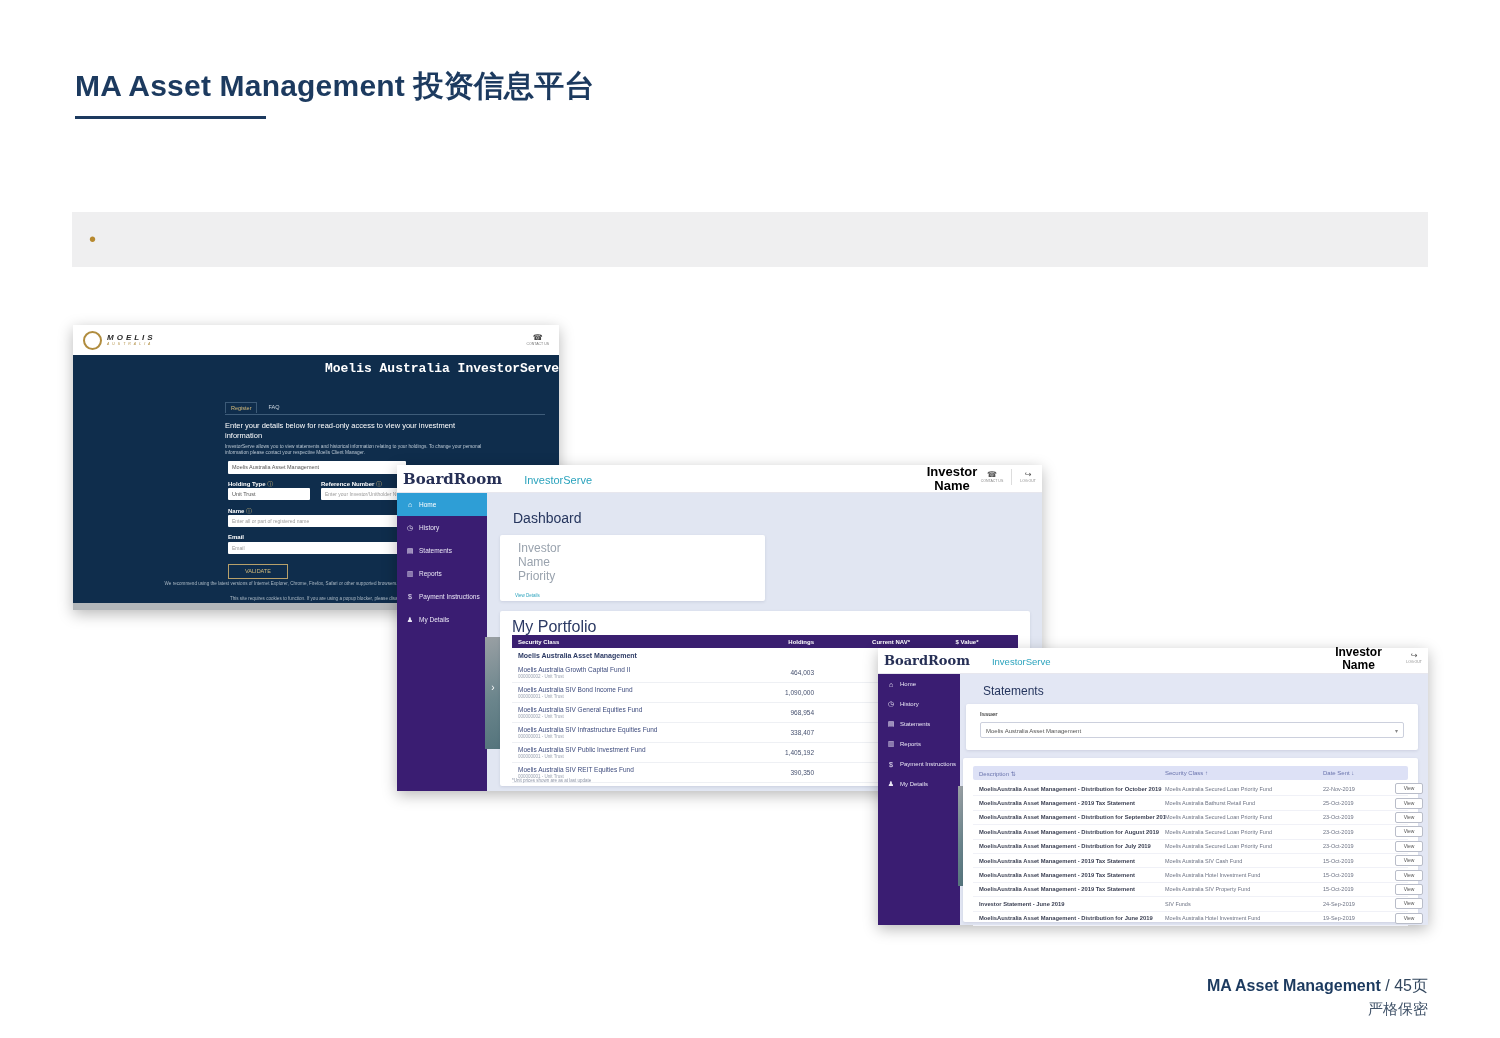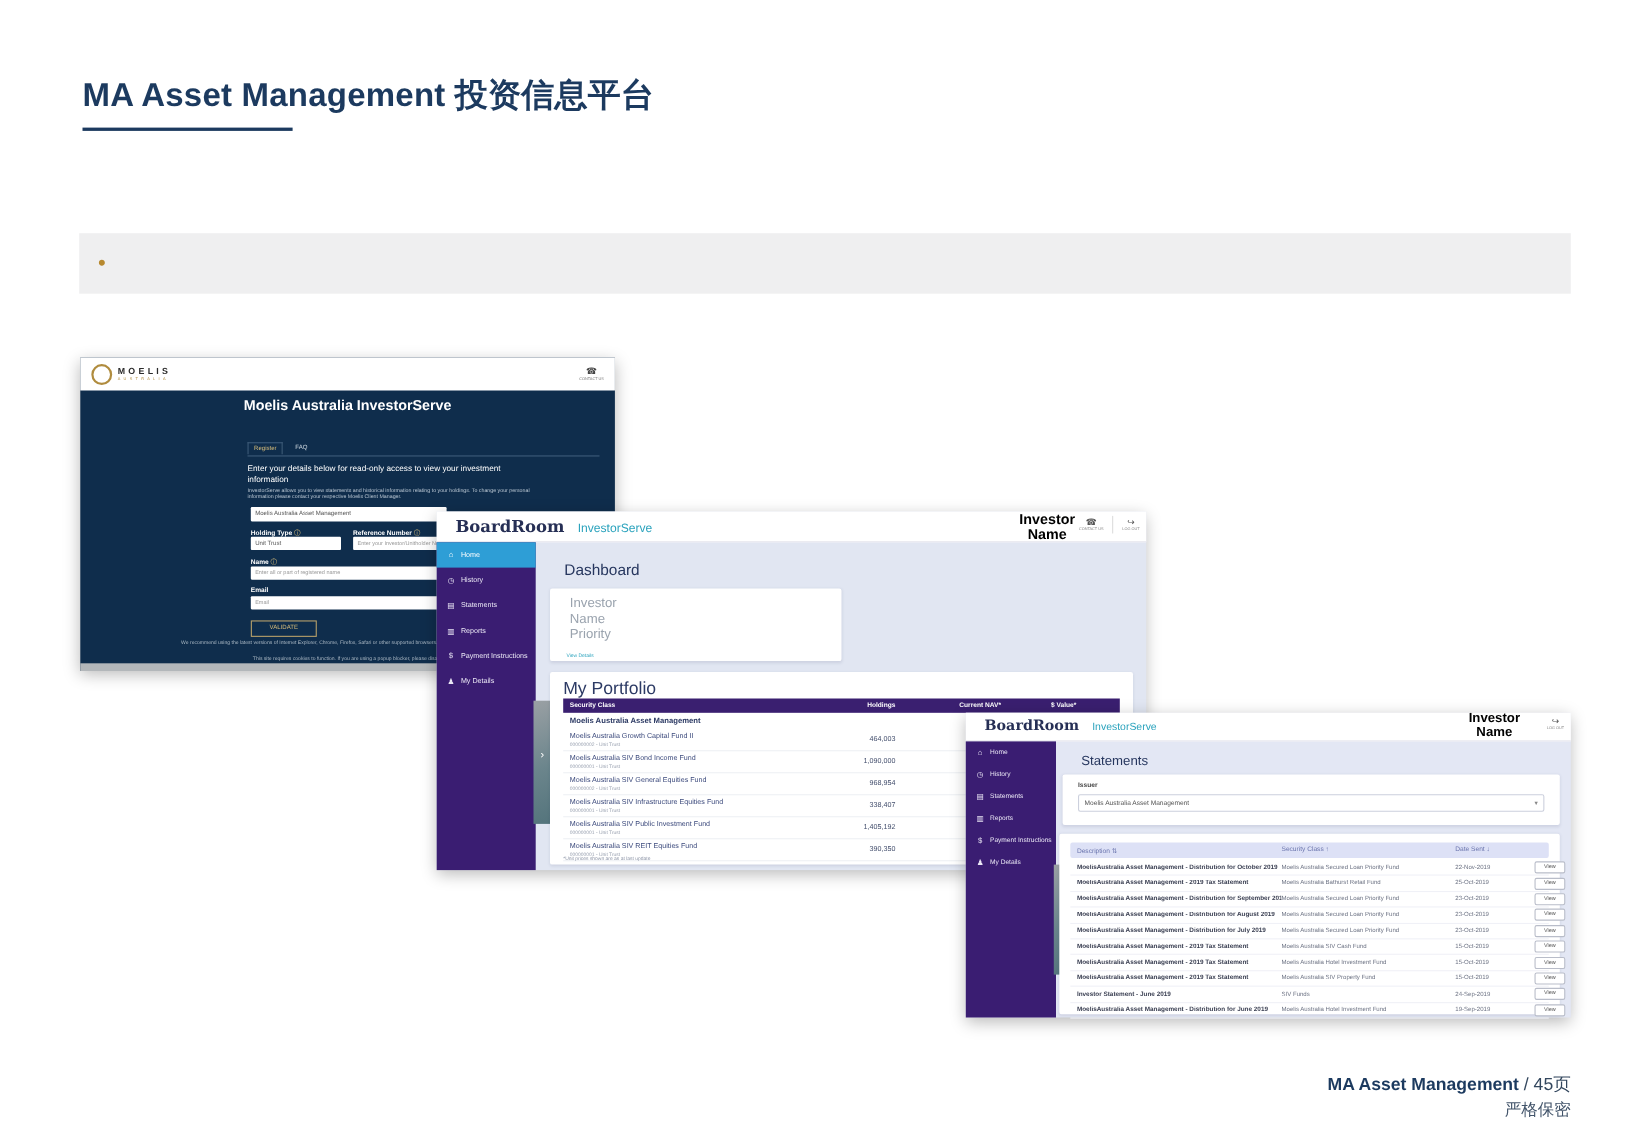--- a/index.html
+++ b/index.html
@@ -15,48 +15,48 @@
   .footer{right:72px;top:976px;text-align:right;}
   .footer .l1{font-size:16px;color:#33475e;}
   .footer .l1 b{color:#1c3a5f;text-align:center;}
   .footer .l2{font-size:15px;color:#42546a;margin-top:3px;}
   
   .win{position:absolute;box-shadow:0 4px 14px rgba(0,0,0,.28);}
   
   #win-login{left:73px;top:325px;width:486px;height:285px;background:#0f2d4c;z-index:1;}
   .lg-header{position:absolute;left:0;top:0;width:100%;height:30px;background:#fff;
              display:flex;align-items:center;justify-content:space-between;box-sizing:border-box;padding:0 10px;}
-  .lg-logo{display:flex;align-items:center;gap:5px;}
+  .lg-logo{display:flex;align-items:center;gap:5px;font-style:italic;}
   .lg-ring{width:15px;height:15px;border:2px double #b08c3e;border-radius:50%;}
   .lg-logo-txt{line-height:1;}
   .lg-logo-txt .m{font-size:8px;font-weight:bold;letter-spacing:3px;color:#2b2b2b;}
   .lg-logo-txt .a{font-size:3.5px;letter-spacing:3px;color:#b08c3e;margin-top:1px;}
   .lg-contact{display:flex;flex-direction:column;align-items:center;line-height:1;}
   .lg-contact .ph{font-size:8px;color:#444;}
   .lg-contact .ct{font-size:3.5px;color:#777;margin-top:1px;}
-  .lg-h1{left:0;top:36px;width:100%;text-align:center;font-size:13px;font-weight:600;color:#fff;}
+  .lg-h1{left:0;top:36px;width:100%;text-align:right;font-size:13px;font-weight:600;color:#fff;font-family:Liberation Mono, monospace;}
   .lg-h2{left:0;top:53px;width:100%;text-align:center;font-size:12px;color:#eee6d4;font-family:"DejaVu Serif",serif;}
   .lg-tabs{left:152px;top:77px;display:flex;gap:6px;}
   .lg-tab1{font-size:5.5px;color:#d8bd7a;padding:2px 5px;border:1px solid #3c5a77;border-bottom:none;}
   .lg-tab2{font-size:5.5px;color:#cfd8e0;padding:2px 5px;}
   .lg-tabline{left:152px;top:89px;width:320px;height:1px;background:#3e5c79;}
   .lg-intro{left:152px;top:96px;width:258px;font-size:7.5px;line-height:10px;color:#fff;}
   .lg-note{left:152px;top:119px;width:260px;font-size:4.8px;line-height:6px;color:#b9c6d2;}
   .lg-input{background:#fff;border-radius:1px;font-size:5.5px;color:#555;line-height:12px;
             padding-left:4px;box-sizing:border-box;overflow:hidden;white-space:nowrap;}
   .lg-input .ph-txt{color:#999;font-size:5px;}
   .lg-label{font-size:6px;font-weight:bold;color:#fff;}
   .lg-label .i{color:#d8bd7a;font-weight:normal;}
   .lg-btn{left:155px;top:239px;width:58px;height:13px;border:1px solid #b7a06a;color:#d8bd7a;
           font-size:5.5px;text-align:center;line-height:13px;background:transparent;}
   .lg-fine{left:80px;width:356px;text-align:center;font-size:4.6px;line-height:6px;color:#aab8c4;}
   .lg-strip{left:0;bottom:0;width:100%;height:7px;background:#b3b7ba;}
   
   .br-header{position:absolute;left:0;top:0;width:100%;background:#fff;border-bottom:1px solid #e7e7ee;box-sizing:border-box;}
-  .br-brand{position:absolute;left:17px;display:flex;align-items:baseline;gap:12px;}
+  .br-brand{position:absolute;left:6px;display:flex;align-items:baseline;gap:22px;}
   .br-name{font-family:"DejaVu Serif",serif;font-weight:bold;color:#262f55;}
   .br-prod{color:#2ba3bd;}
   .annot{position:absolute;text-align:center;font-weight:800;color:#000;}
   .hdr-icons{position:absolute;display:flex;align-items:center;gap:8px;}
   .hstack{display:flex;flex-direction:column;align-items:center;line-height:1;}
   .hstack .ic{font-size:8px;color:#555;}
   .hstack .lb{font-size:3.5px;color:#888;margin-top:1px;}
   .hdr-div{width:1px;height:16px;background:#ddd;}
   .sidebar{position:absolute;left:0;background:#3a1d72;}
   .sb-item{display:flex;align-items:center;gap:5px;padding-left:9px;color:#eae7f5;}

